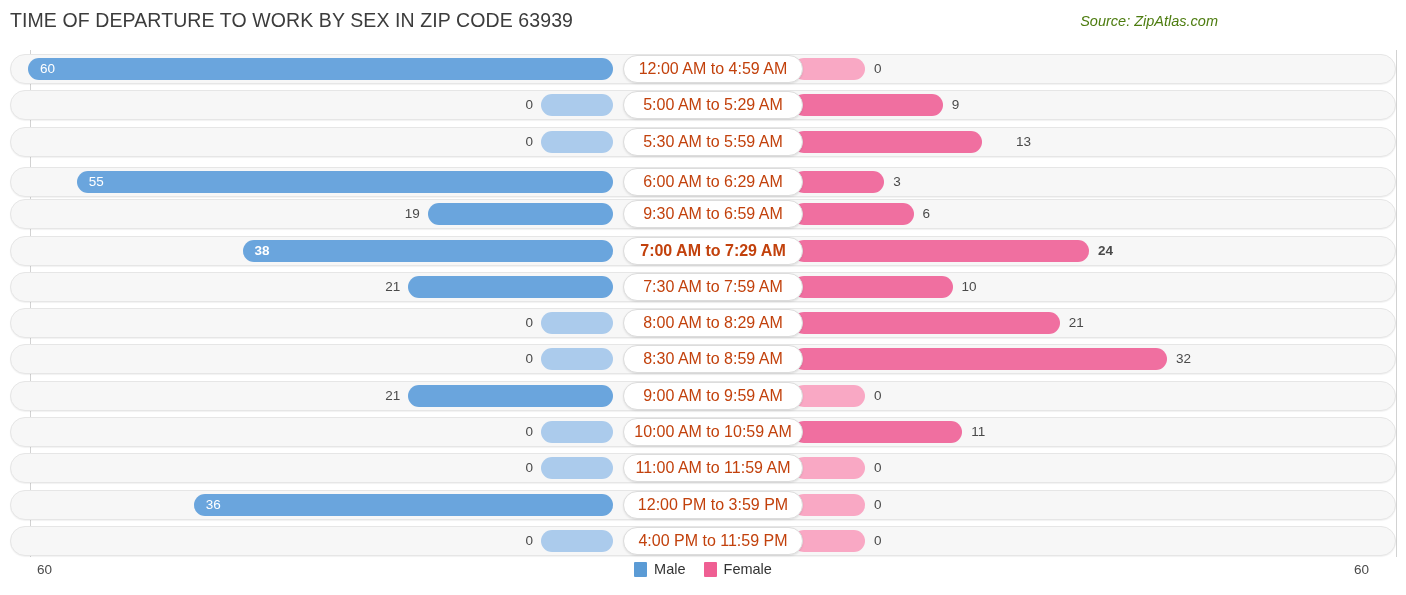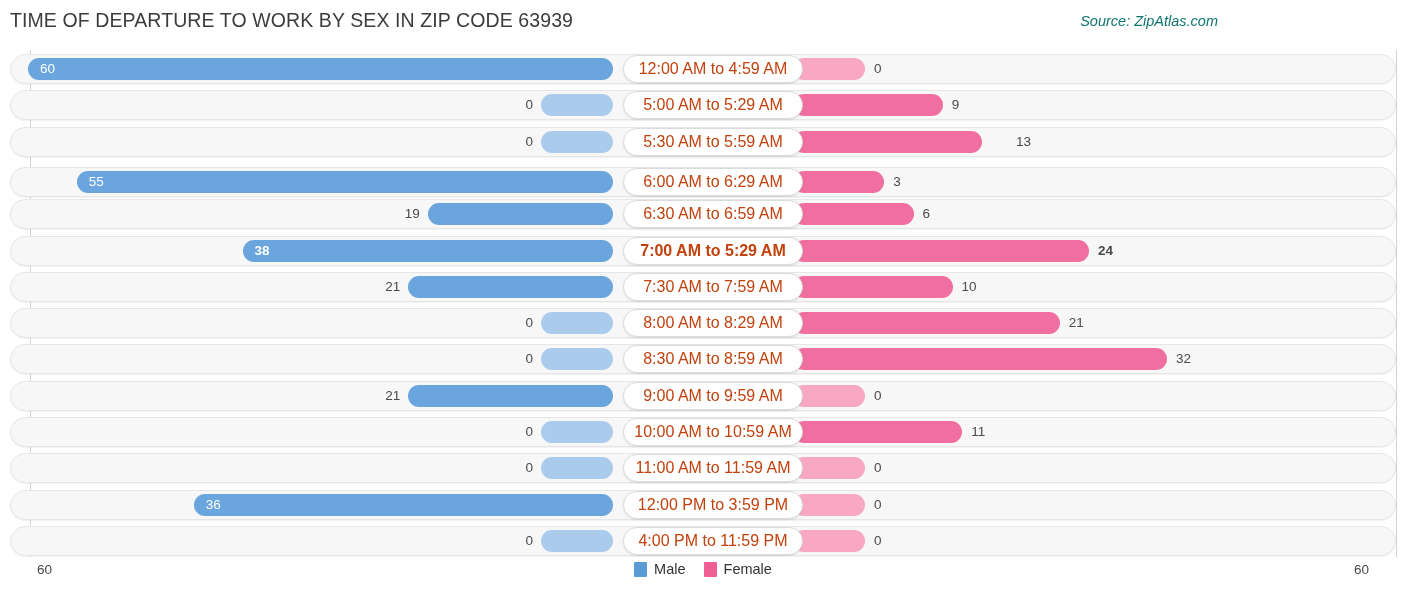--- a/index.html
+++ b/index.html
@@ -24,21 +24,21 @@
     font-size: 19.5px;
     color: #3c3c3c;
     letter-spacing: .1px;
     white-space: nowrap;
   }
   #source-label {
     position: absolute;
     right: 12px; top: 13px;
     font-size: 14.5px;
     font-style: italic;
-    color: #0f766e;
+    color: #4d7c0f;
     white-space: nowrap;
   }
 
   
   #plot {
     position: absolute;
     left: 0; top: 50px;
     width: 1406px;
     height: 507px;
   }
@@ -213,31 +213,31 @@
           <span>6:00 AM to 6:29 AM</span>
         </div>
       </div>
       <div class="row" style="top: 149.2px;">
         <div class="track"></div>
         <div class="bar bar-male" style="left: 417.75px; width: 185.25px;"></div>
         <div class="val val-left-out" style="left: 357.75px; width: 52px;">19</div>
         <div class="bar bar-female" style="left: 783px; width: 120.5px;"></div>
         <div class="val val-right-out" style="left: 912.5px;">6</div>
         <div class="pill">
-          <span>6:30 AM to 6:59 AM</span>
+          <span>9:30 AM to 6:59 AM</span>
         </div>
       </div>
       <div class="row" style="top: 185.5px; font-weight: bold;">
         <div class="track"></div>
         <div class="bar bar-male" style="left: 232.5px; width: 370.5px;"></div>
         <div class="val val-in" style="left: 244.5px;">38</div>
         <div class="bar bar-female" style="left: 783px; width: 296px;"></div>
         <div class="val val-right-out" style="left: 1088px;">24</div>
         <div class="pill">
-          <span>7:00 AM to 5:29 AM</span>
+          <span>7:00 AM to 7:29 AM</span>
         </div>
       </div>
       <div class="row" style="top: 221.8px;">
         <div class="track"></div>
         <div class="bar bar-male" style="left: 398.25px; width: 204.75px;"></div>
         <div class="val val-left-out" style="left: 338.25px; width: 52px;">21</div>
         <div class="bar bar-female" style="left: 783px; width: 159.5px;"></div>
         <div class="val val-right-out" style="left: 951.5px;">10</div>
         <div class="pill">
           <span>7:30 AM to 7:59 AM</span>

